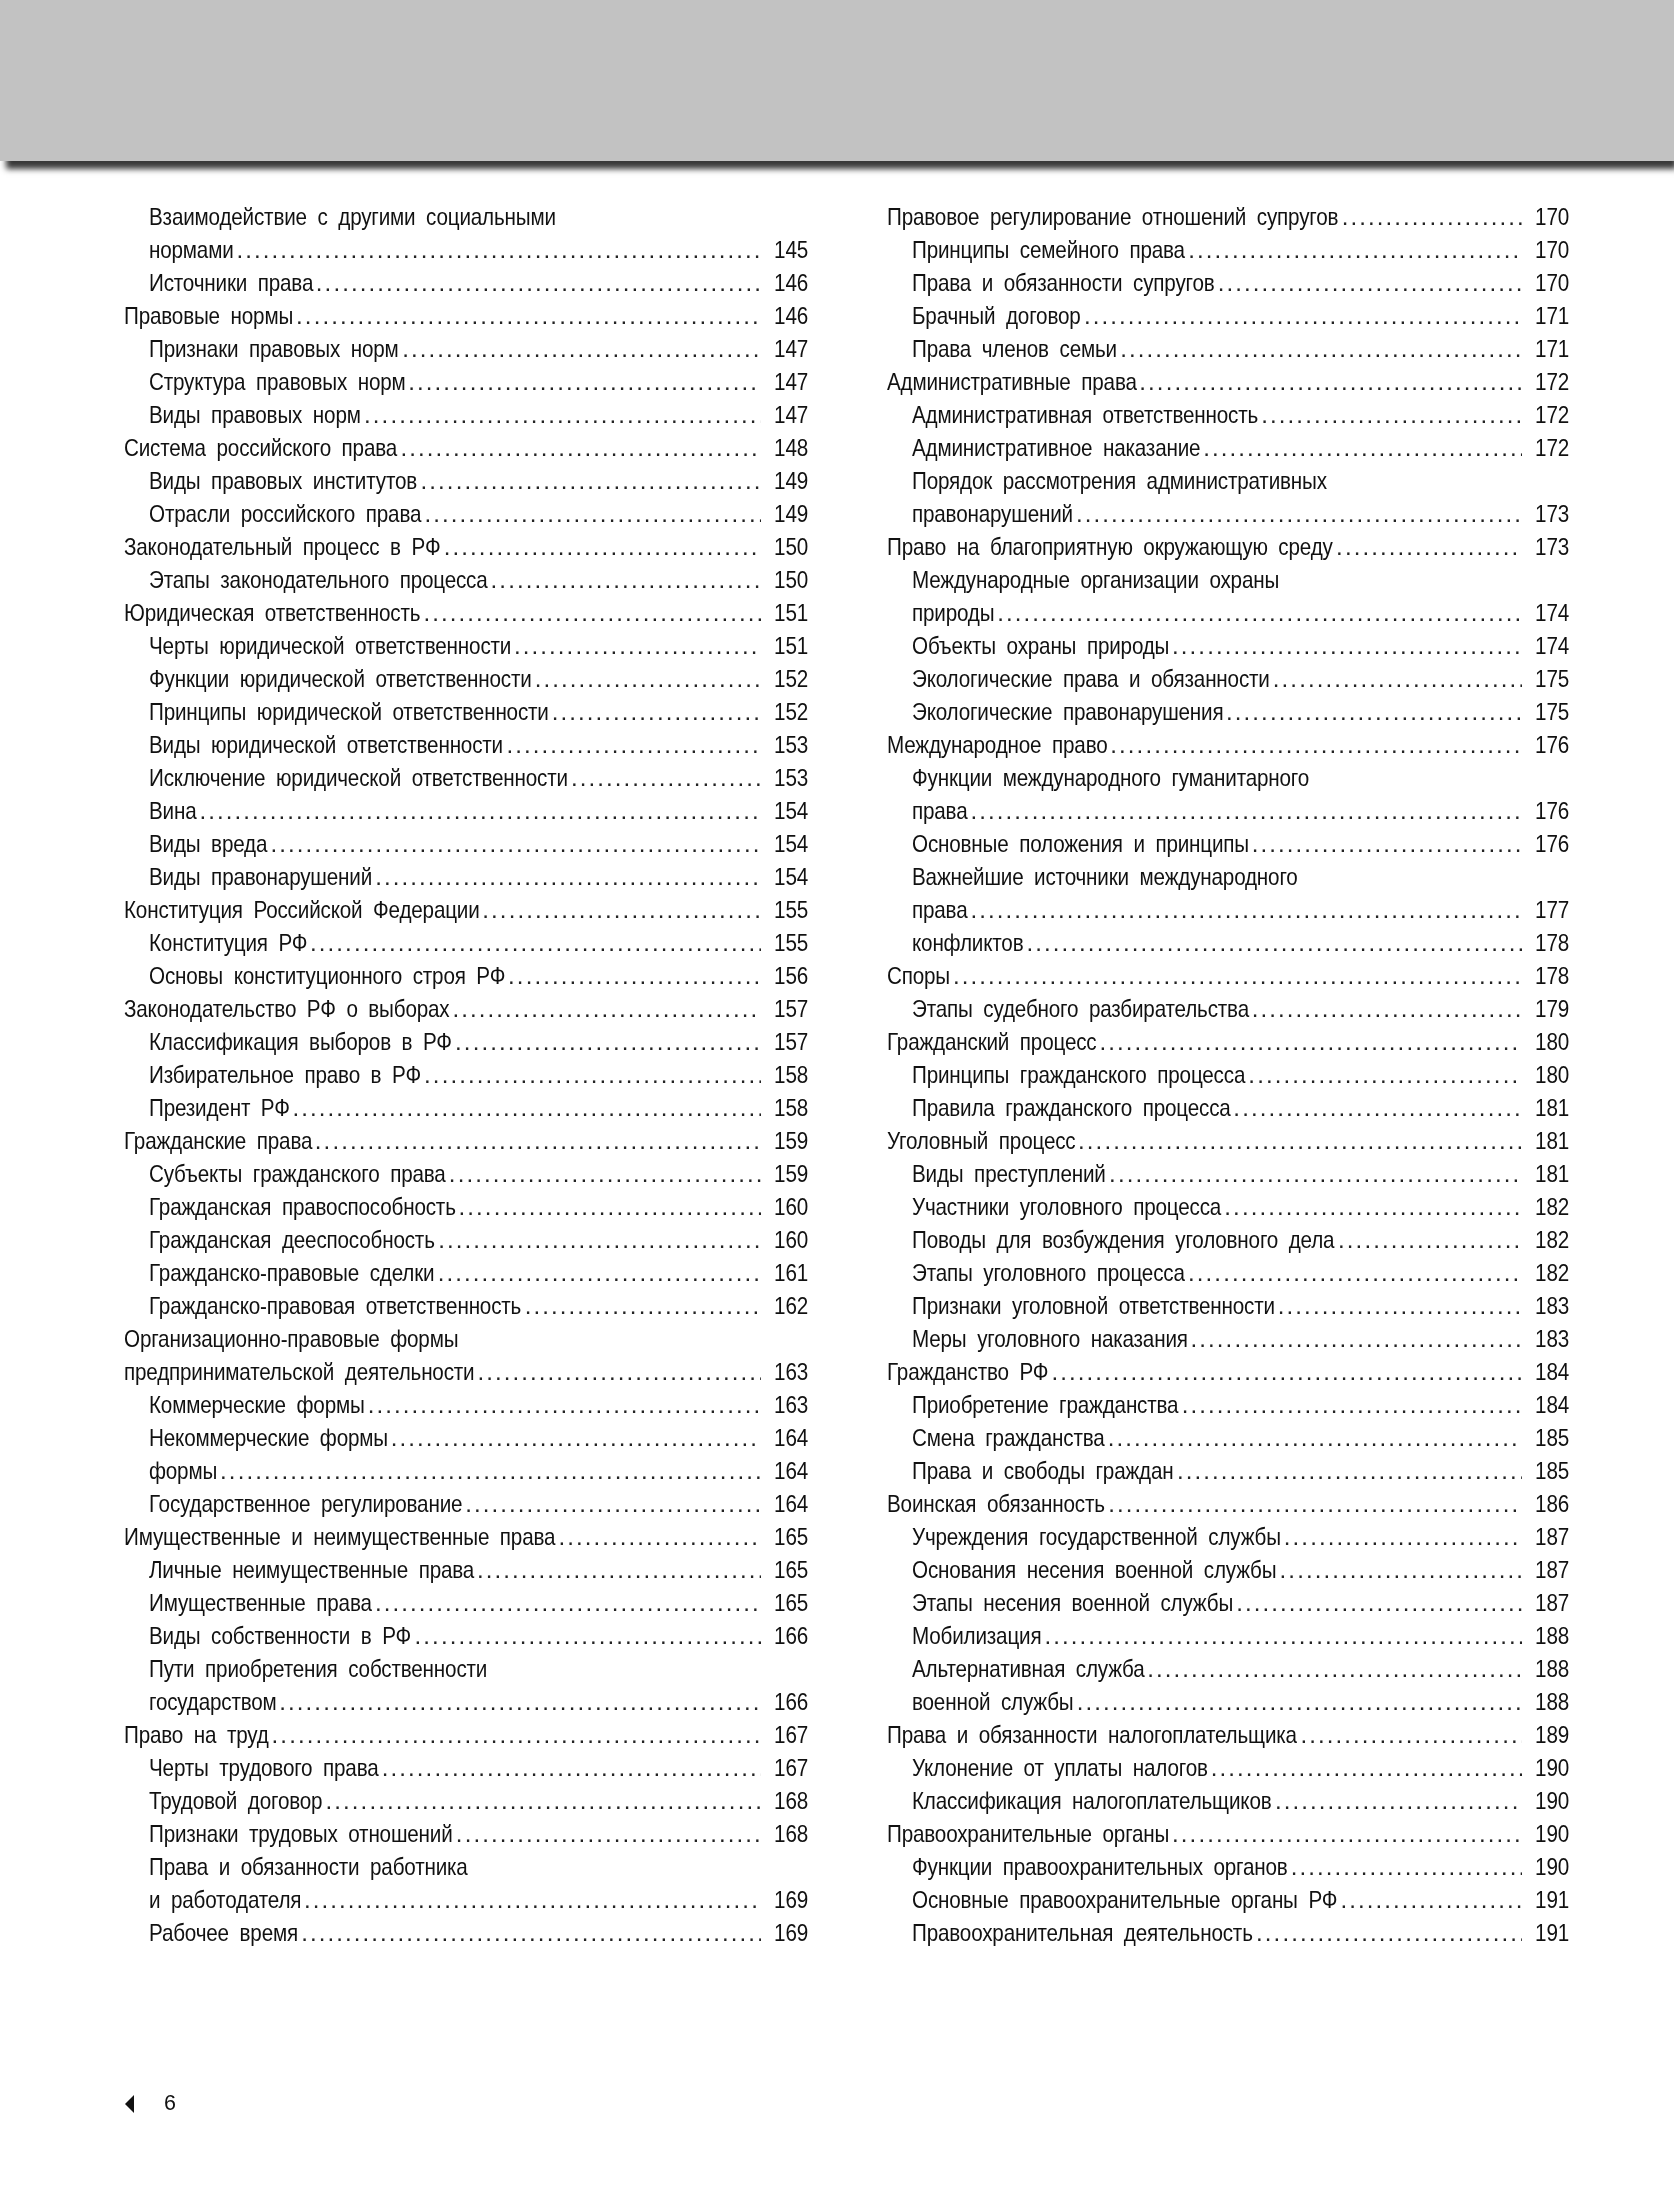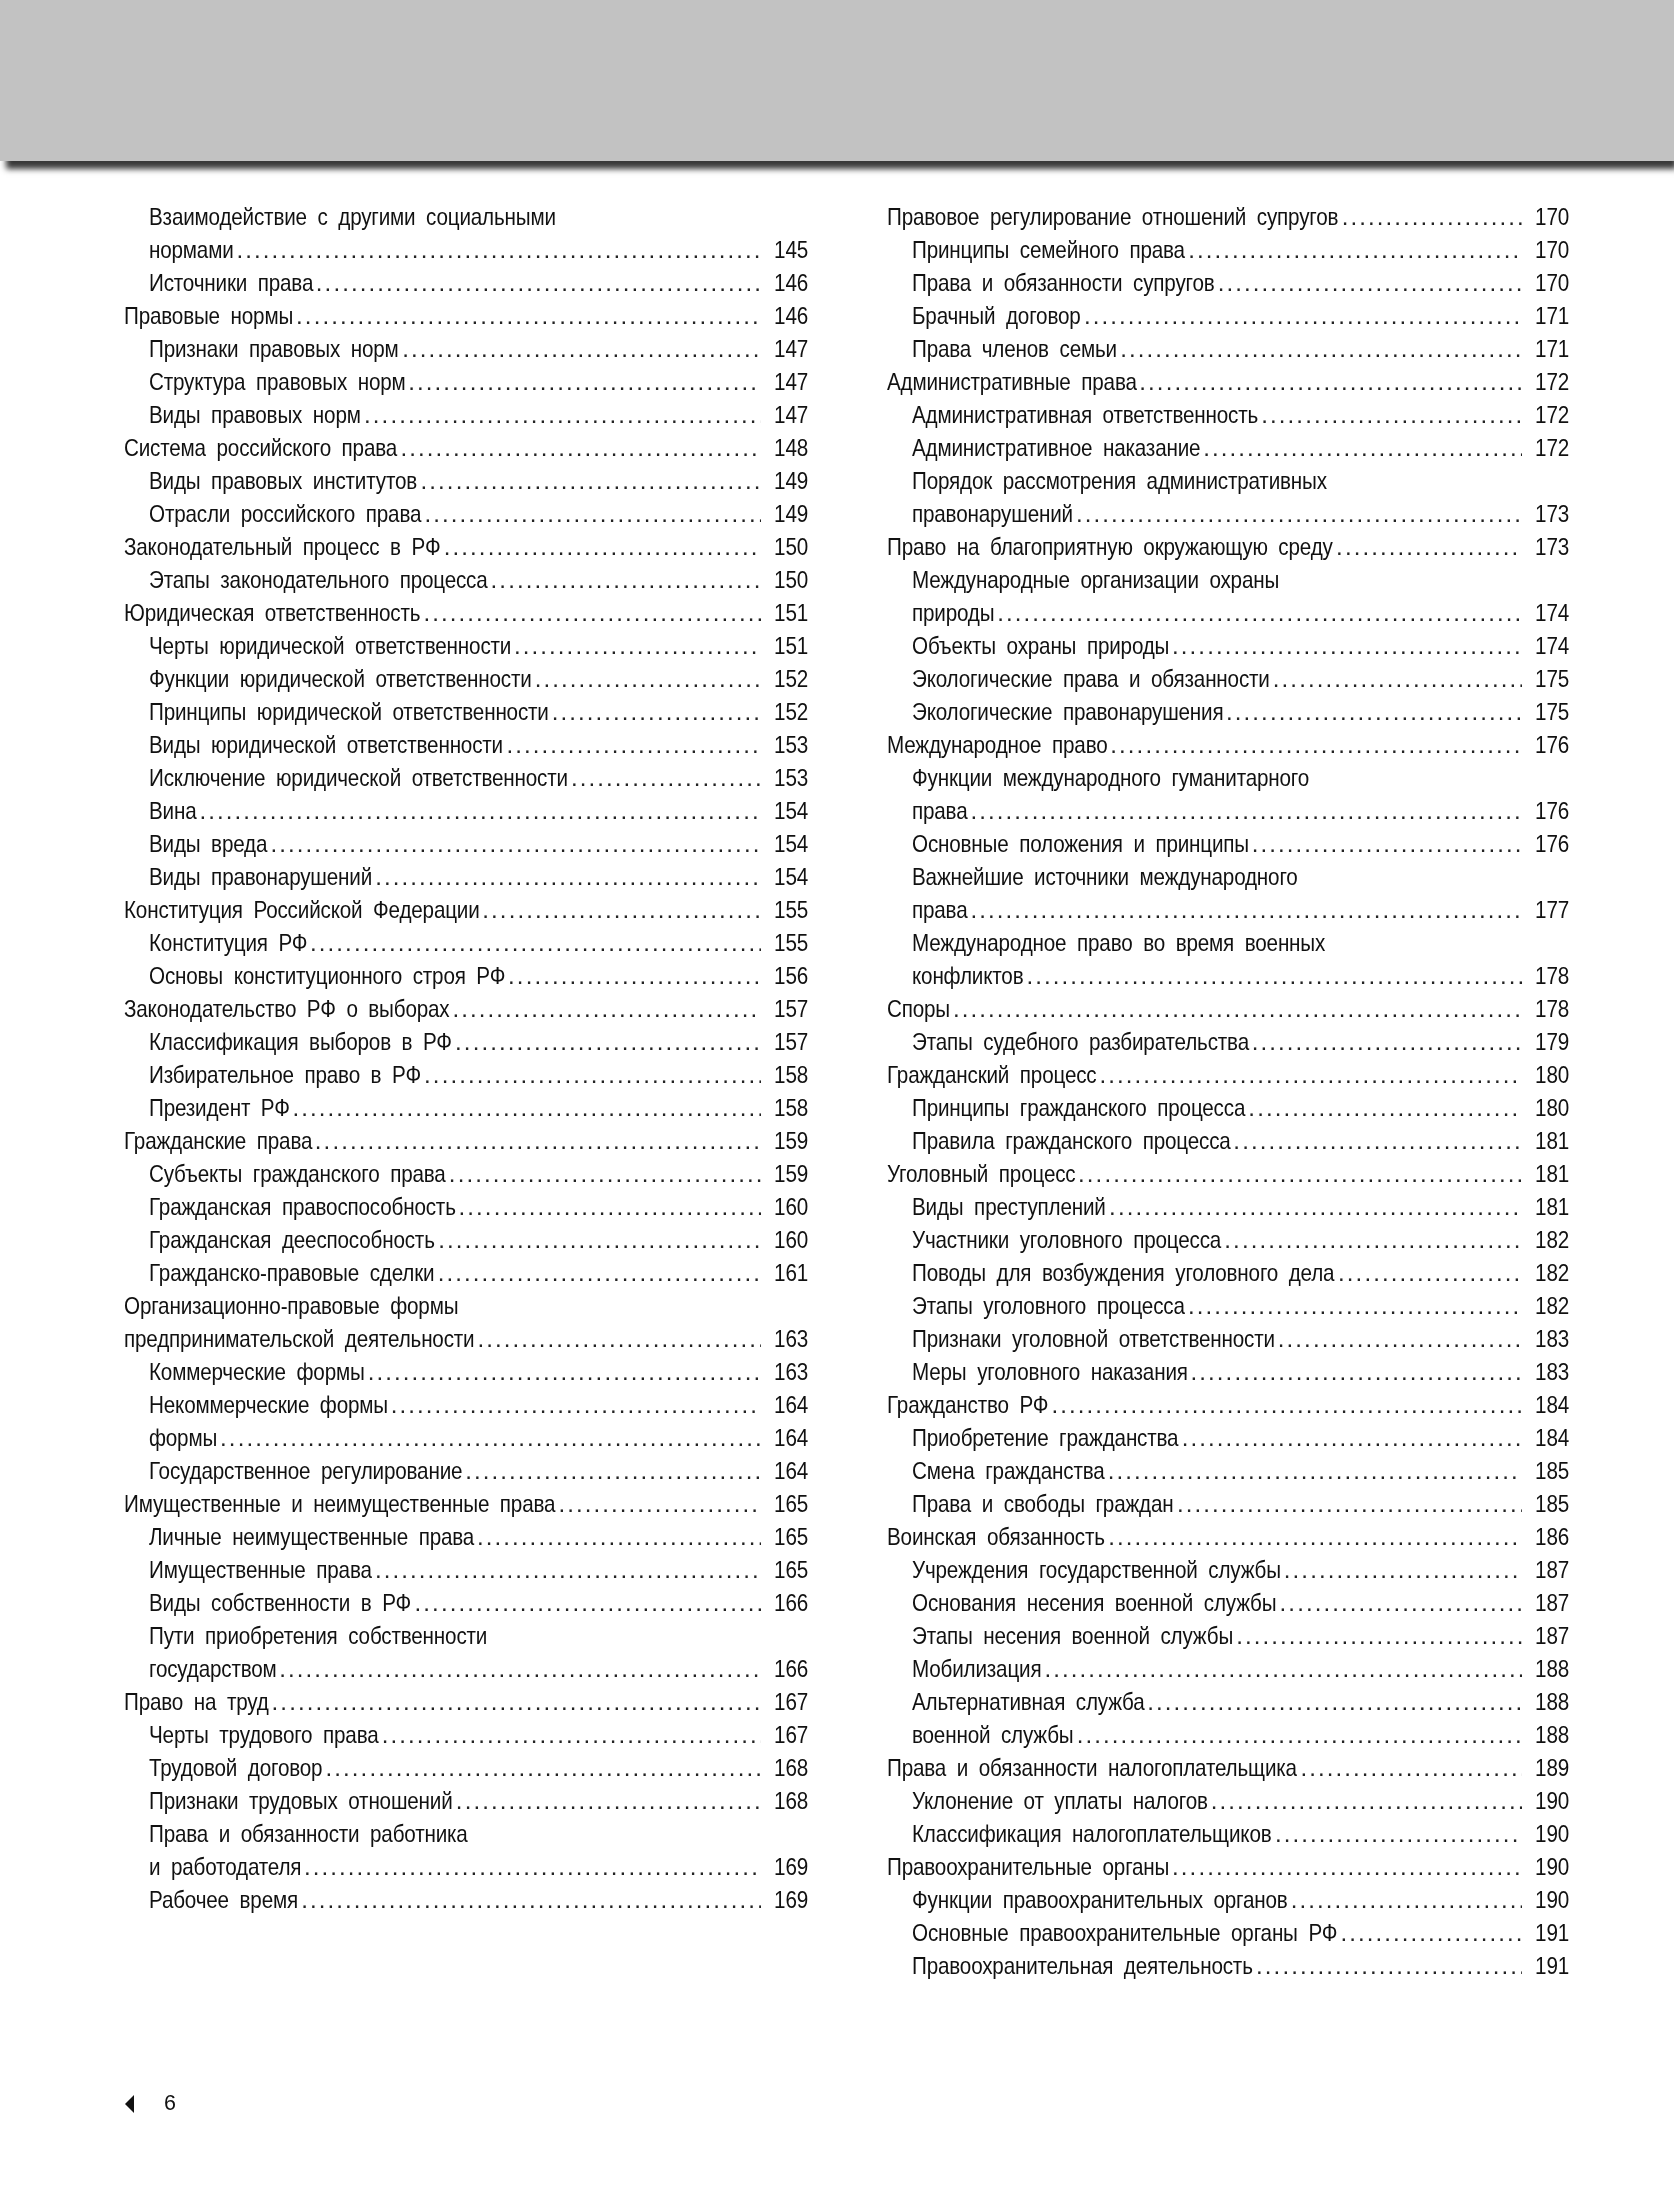--- a/index.html
+++ b/index.html
@@ -254,20 +254,27 @@
         <span class="page" style="display: inline-block; transform: scaleX(0.86); transform-origin: right center;">160</span>
       </div>
     </div>
     <div class="entry l2">
       <div class="line">
         <span class="title" style="display: inline-block; transform: scaleX(0.86); margin-right: -46px;">Гражданско-правовые сделки</span>
         <span class="leader"></span>
         <span class="page" style="display: inline-block; transform: scaleX(0.86); transform-origin: right center;">161</span>
       </div>
     </div>
+    <div class="entry l2">
+      <div class="line">
+        <span class="title" style="display: inline-block; transform: scaleX(0.86); margin-right: -60px;">Гражданско-правовая ответственность</span>
+        <span class="leader"></span>
+        <span class="page" style="display: inline-block; transform: scaleX(0.86); transform-origin: right center;">162</span>
+      </div>
+    </div>
     <div class="entry l1">
       <div class="line">
         <span class="title" style="display: inline-block; transform: scaleX(0.86); margin-right: -54px;">Организационно-правовые формы</span>
       </div>
       <div class="line">
         <span class="title" style="display: inline-block; transform: scaleX(0.86); margin-right: -57px;">предпринимательской деятельности</span>
         <span class="leader"></span>
         <span class="page" style="display: inline-block; transform: scaleX(0.86); transform-origin: right center;">163</span>
       </div>
     </div>
@@ -516,23 +523,20 @@
       <div class="line">
         <span class="title" style="display: inline-block; transform: scaleX(0.86); margin-right: -63px;">Важнейшие источники международного</span>
       </div>
       <div class="line">
         <span class="title" style="display: inline-block; transform: scaleX(0.86); margin-right: -9px;">права</span>
         <span class="leader"></span>
         <span class="page" style="display: inline-block; transform: scaleX(0.86); transform-origin: right center;">177</span>
       </div>
     </div>
     <div class="entry l2">
-      <div class="line">
-        <span class="title" style="display: inline-block; transform: scaleX(0.86); margin-right: -67px;">Международное право во время военных</span>
-      </div>
       <div class="line">
         <span class="title" style="display: inline-block; transform: scaleX(0.86); margin-right: -18px;">конфликтов</span>
         <span class="leader"></span>
         <span class="page" style="display: inline-block; transform: scaleX(0.86); transform-origin: right center;">178</span>
       </div>
     </div>
     <div class="entry l1">
       <div class="line">
         <span class="title" style="display: inline-block; transform: scaleX(0.86); margin-right: -10.2px;">Споры</span>
         <span class="leader"></span>

